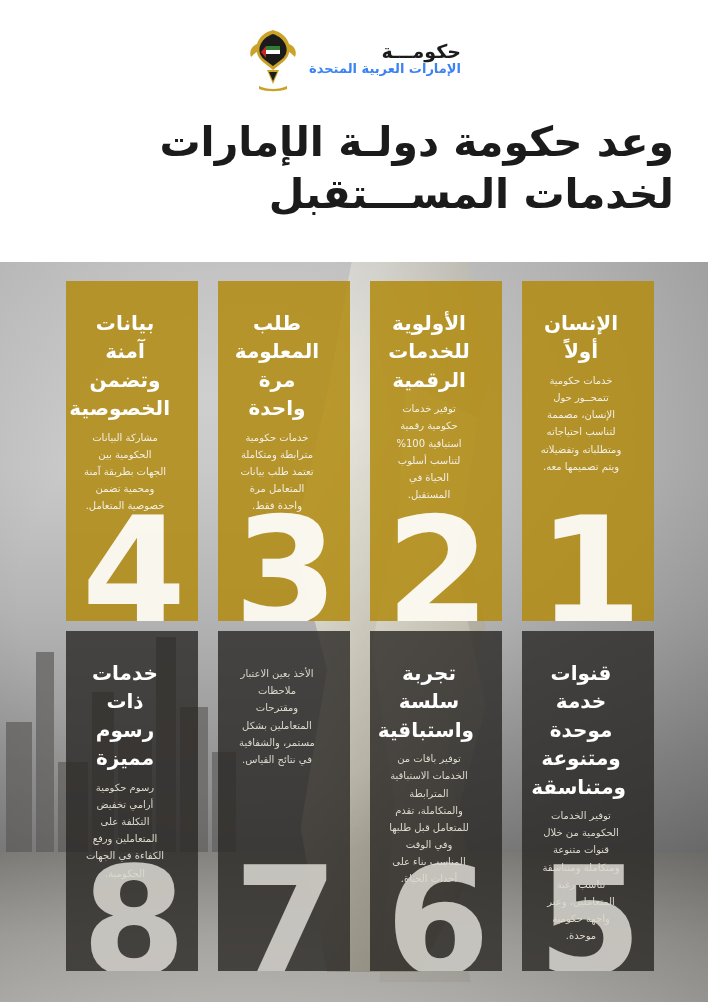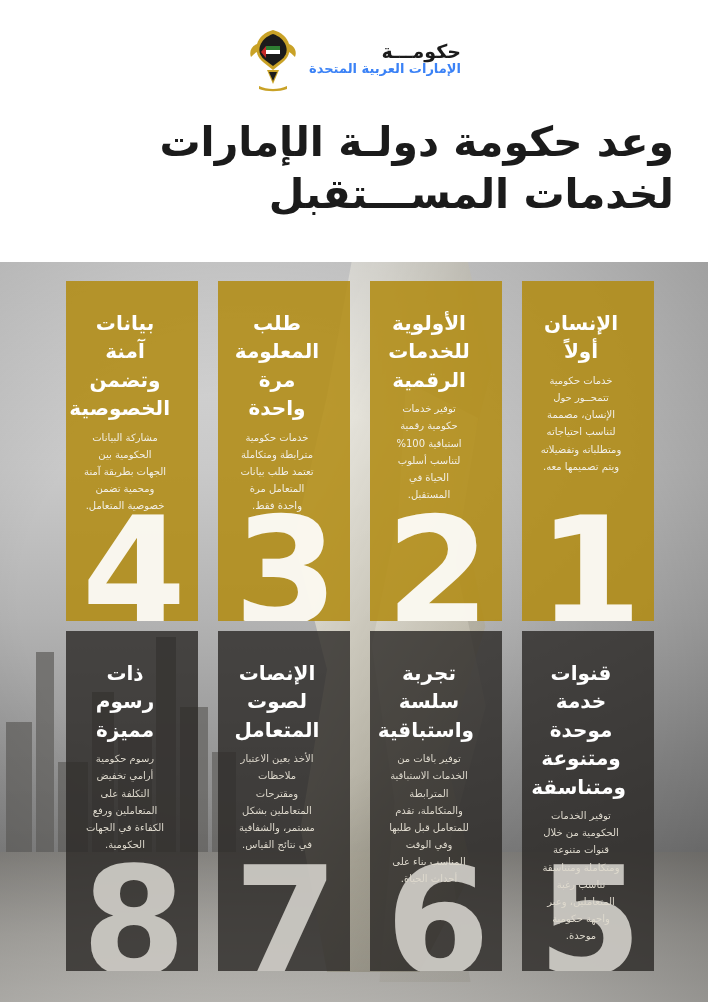--- a/index.html
+++ b/index.html
@@ -294,31 +294,27 @@
     <div class="card dark">
       <div class="card-title">
         <div>تجربة سلسة</div>
         <div>واستباقية</div>
       </div>
       <div class="card-desc">توفير باقات من الخدمات الاستباقية المترابطة والمتكاملة، تقدم للمتعامل قبل طلبها وفي الوقت المناسب بناء على أحداث الحياة.</div>
       <div class="card-num">6</div>
     </div>
 
     <div class="card dark">
-      <div class="card-title">
-        <div>الإنصات</div>
-        <div>لصوت</div>
-        <div>المتعامل</div>
-      </div>
       <div class="card-desc">الأخذ بعين الاعتبار ملاحظات ومقترحات المتعاملين بشكل مستمر، والشفافية في نتائج القياس.</div>
       <div class="card-num">7</div>
     </div>
 
     <div class="card dark">
       <div class="card-title">
+        <div>خدمات</div>
         <div>ذات رسوم</div>
         <div>مميزة</div>
       </div>
       <div class="card-desc">رسوم حكومية أرامي تخفيض التكلفة على المتعاملين ورفع الكفاءة في الجهات الحكومية.</div>
       <div class="card-num">8</div>
     </div>
 
   </div>
 </div>
 

